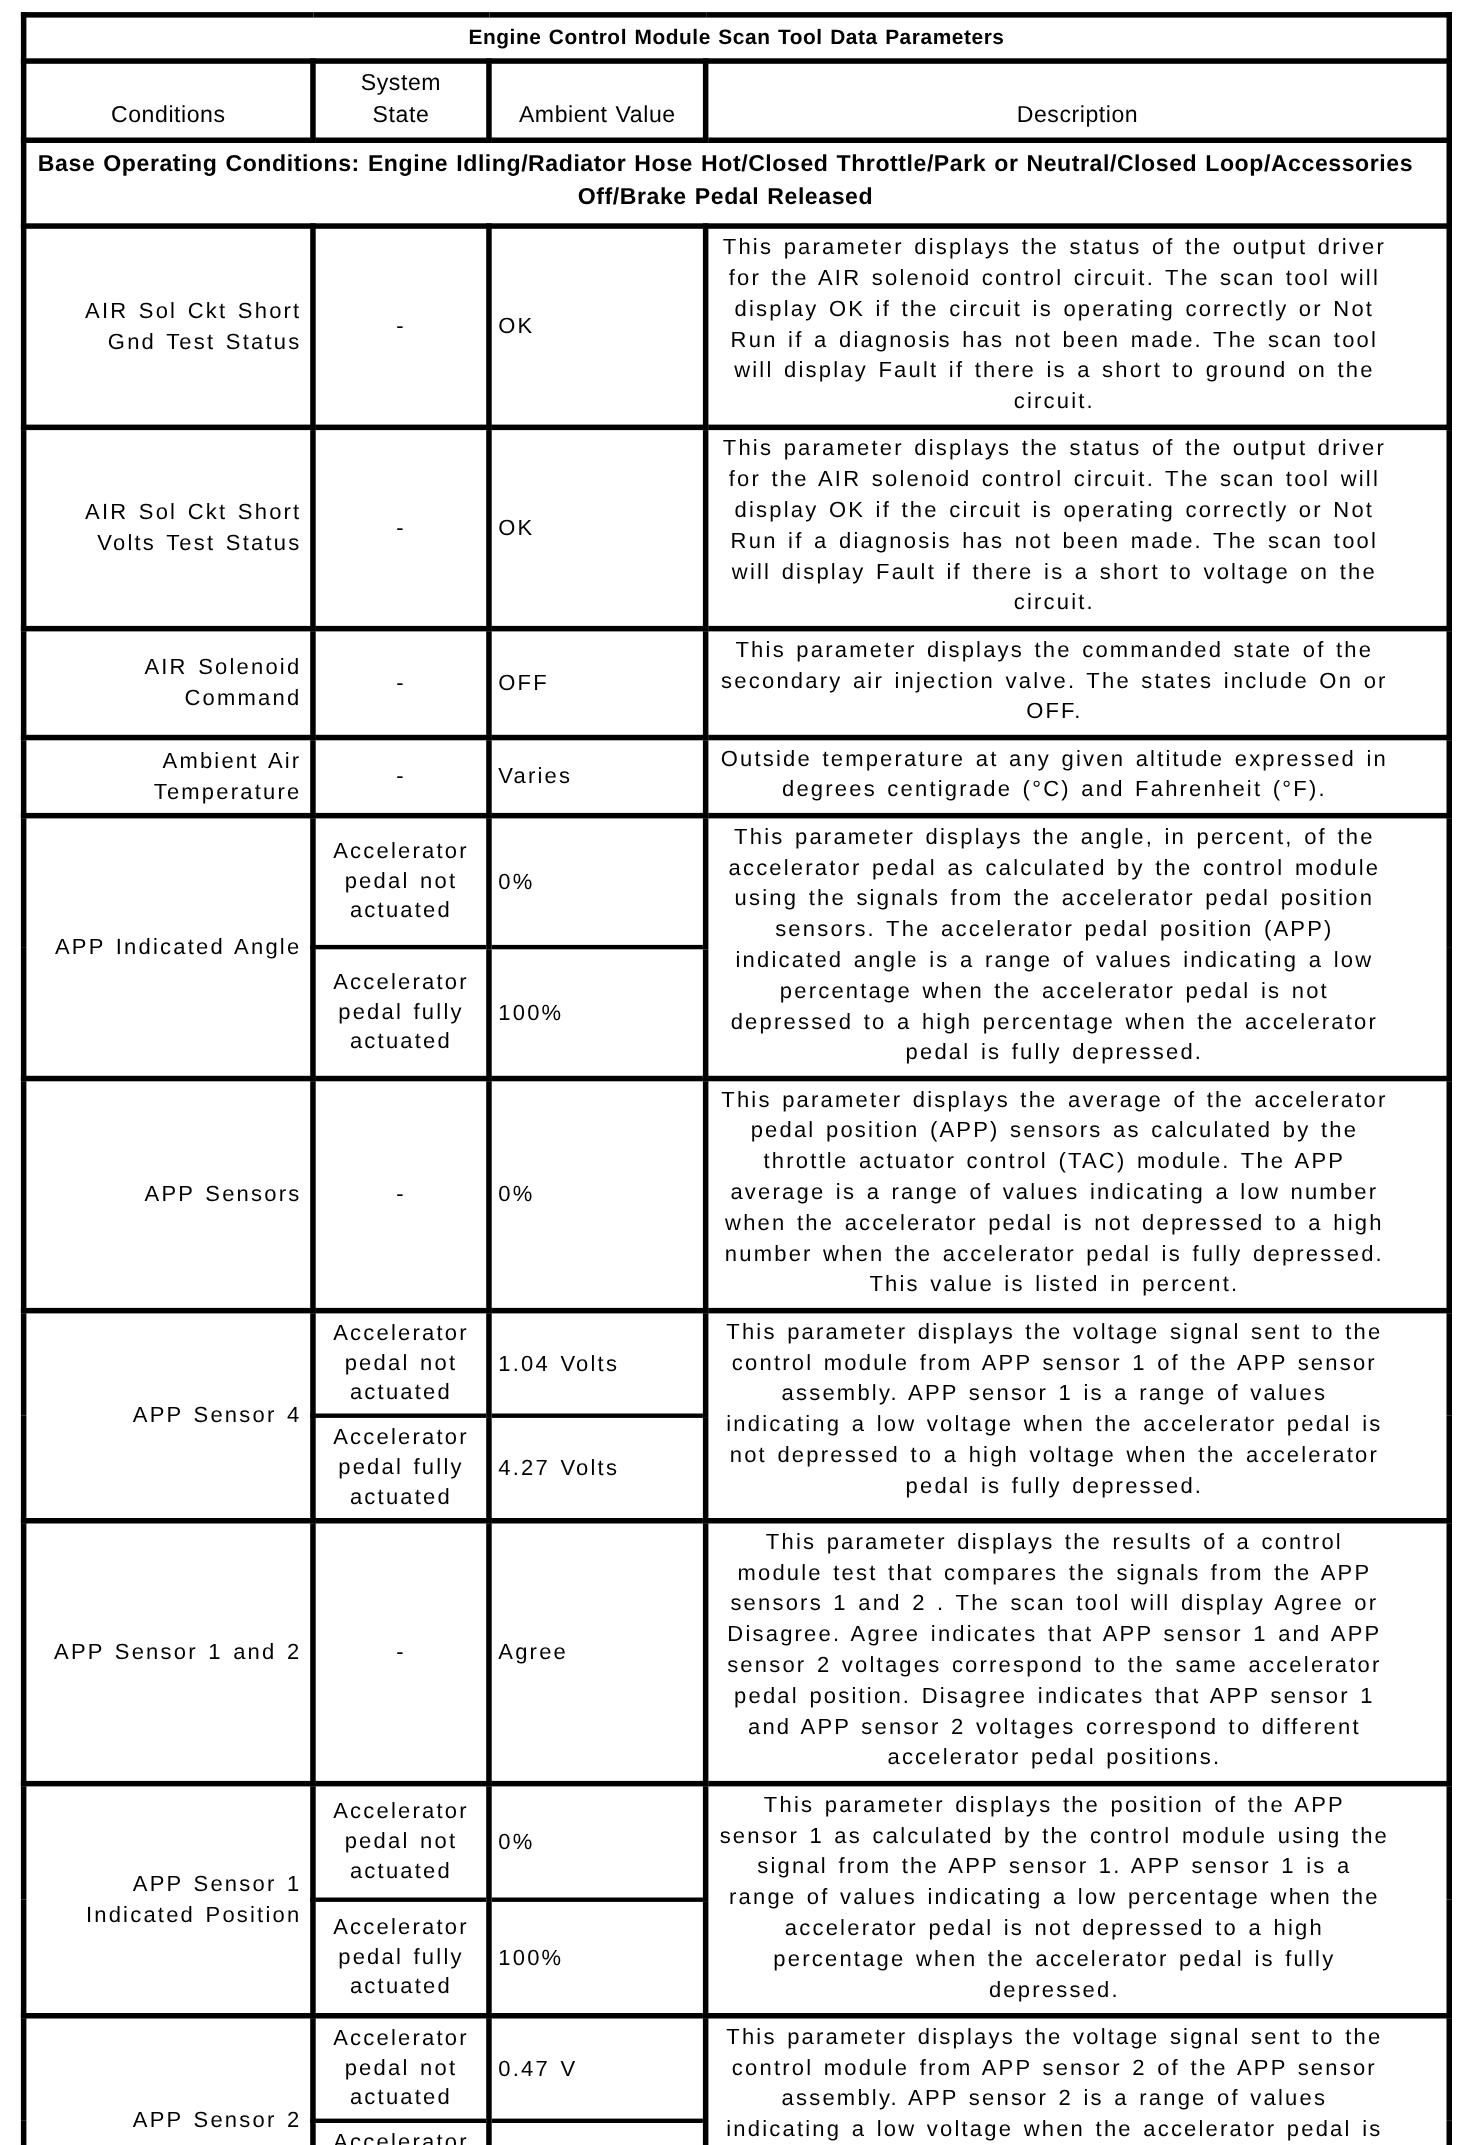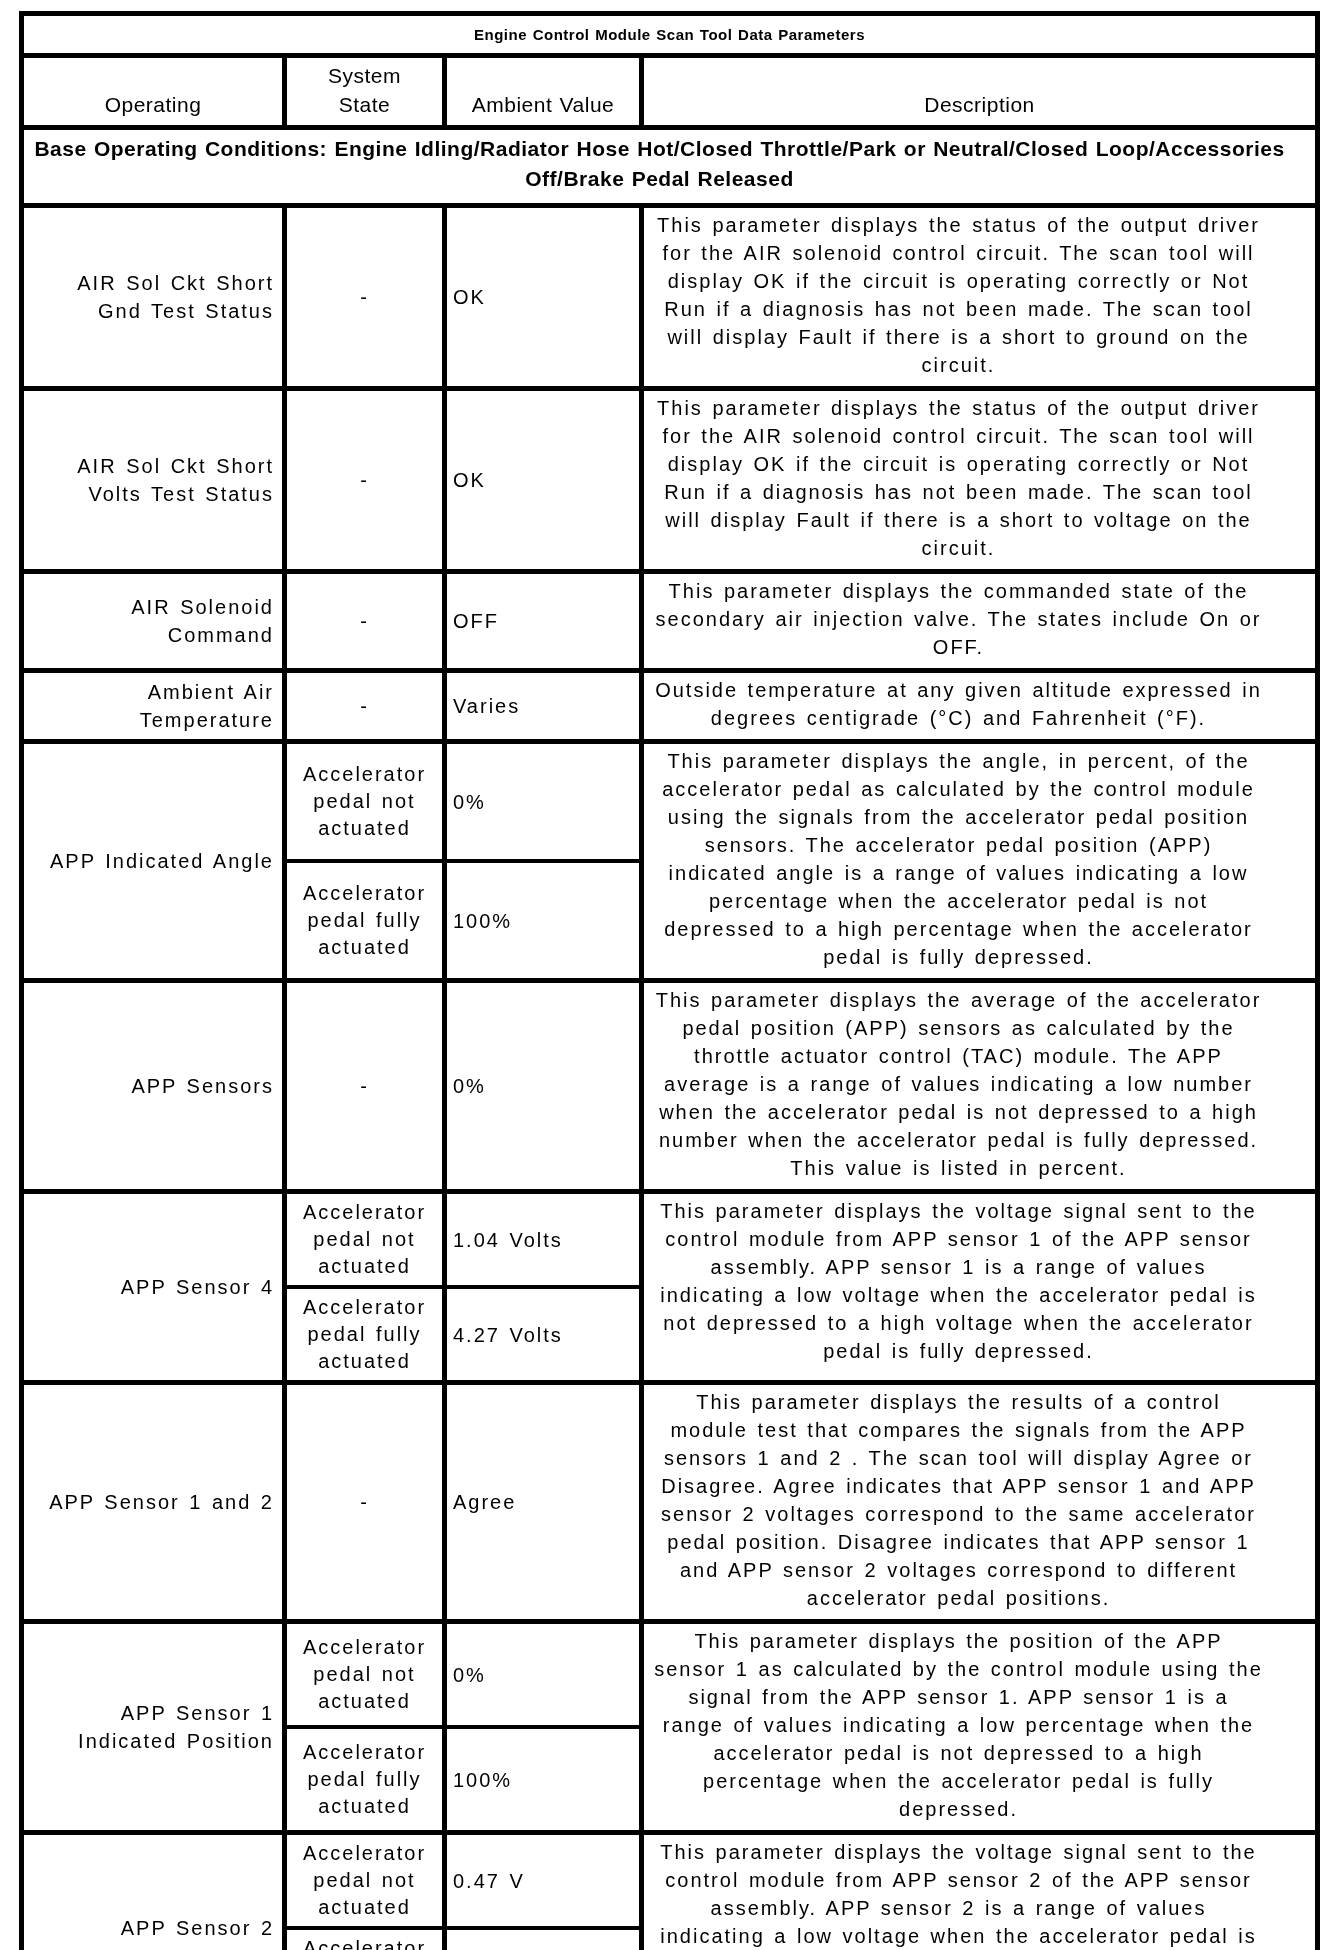--- a/index.html
+++ b/index.html
@@ -34,21 +34,21 @@
     border: 5px solid #000;
     background: #fff;
     font-size: 20px;
     letter-spacing: 2px;
     word-spacing: 2px;
     line-height: 28px;
     overflow: hidden;
   }
   td.title-cell {
     font-weight: bold;
-    font-size: 15px;
+    font-size: 19px;
     letter-spacing: 0.5px;
     word-spacing: 1px;
     text-align: center;
     padding: 4px 8px;
     line-height: 29px;
   }
   th {
     font-weight: normal;
     font-size: 21px;
     letter-spacing: 0.5px;
@@ -104,21 +104,21 @@
         <col class="c-value">
         <col class="c-desc">
     </colgroup>
 
     <tbody>
         <tr>
       <td class="title-cell" colspan="4">Engine Control Module Scan Tool Data Parameters</td>
     </tr>
 
     <tr>
-      <th>Operating</th>
+      <th>Conditions</th>
       <th>System State</th>
       <th>Ambient Value</th>
       <th>Description</th>
     </tr>
 
     <tr>
       <td class="section-cell" colspan="4">Base Operating Conditions: Engine Idling/Radiator Hose Hot/Closed Throttle/Park or Neutral/Closed Loop/Accessories Off/Brake Pedal Released</td>
     </tr>
 
     <tr>

